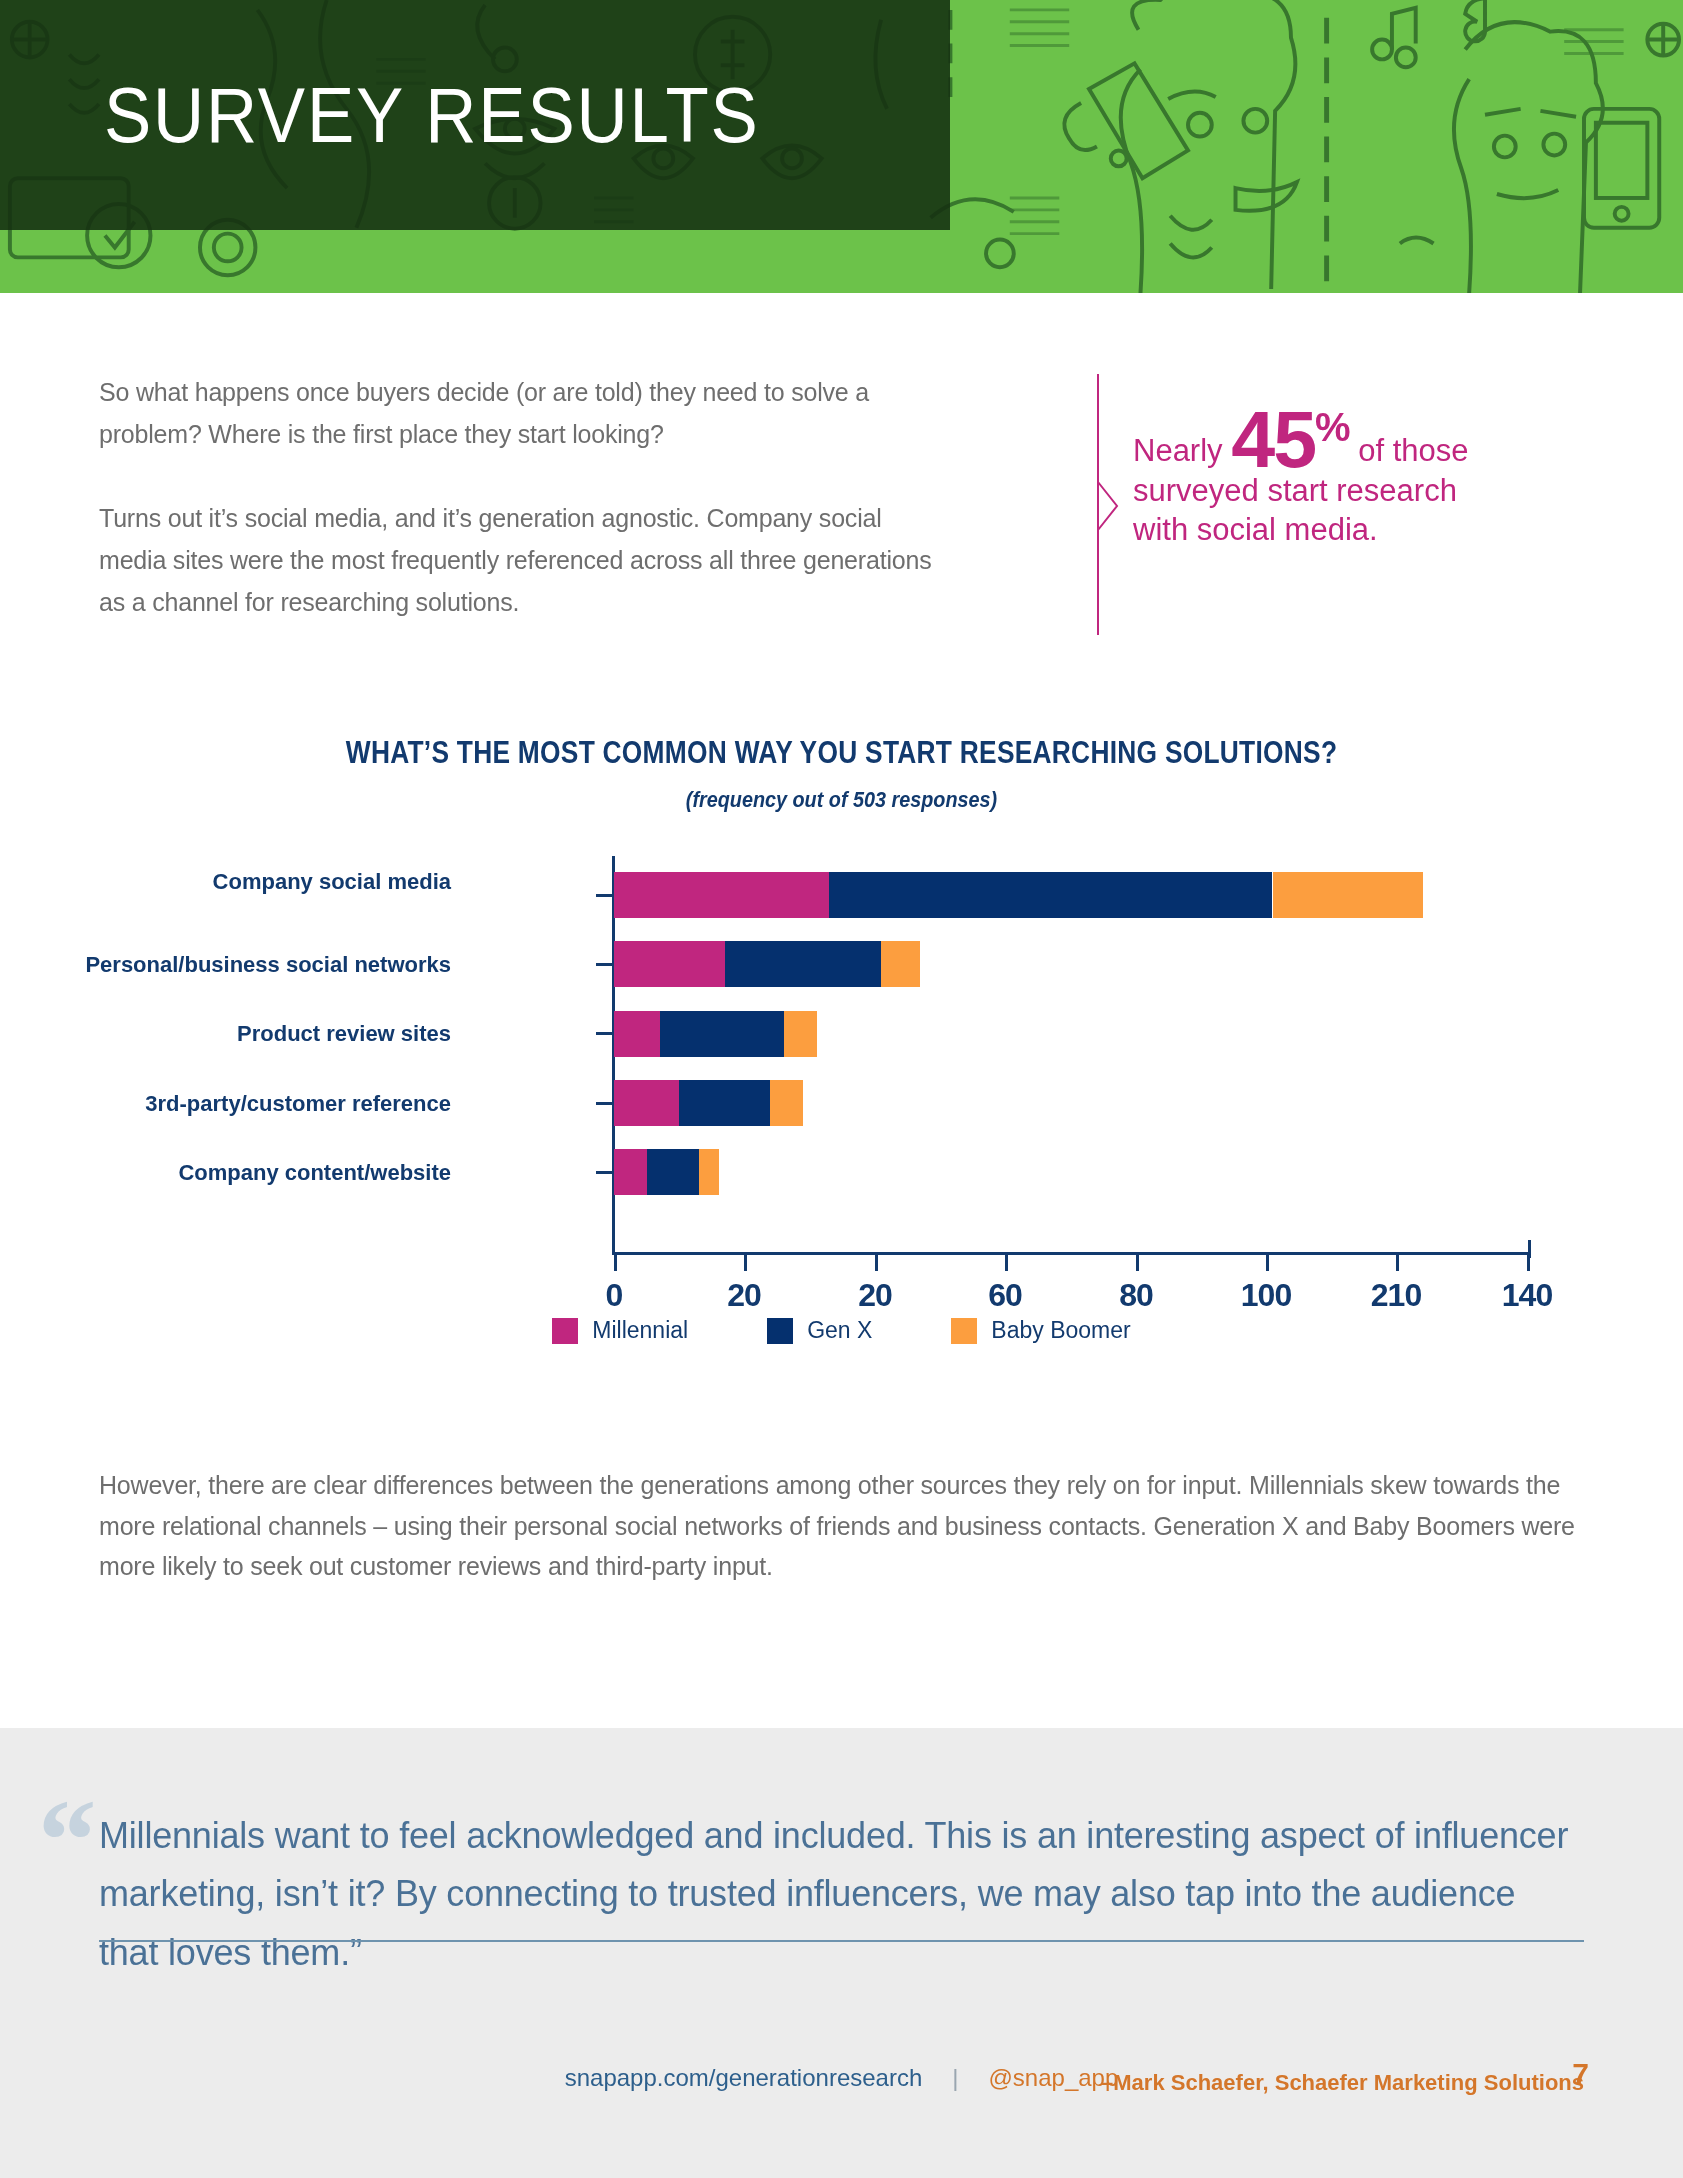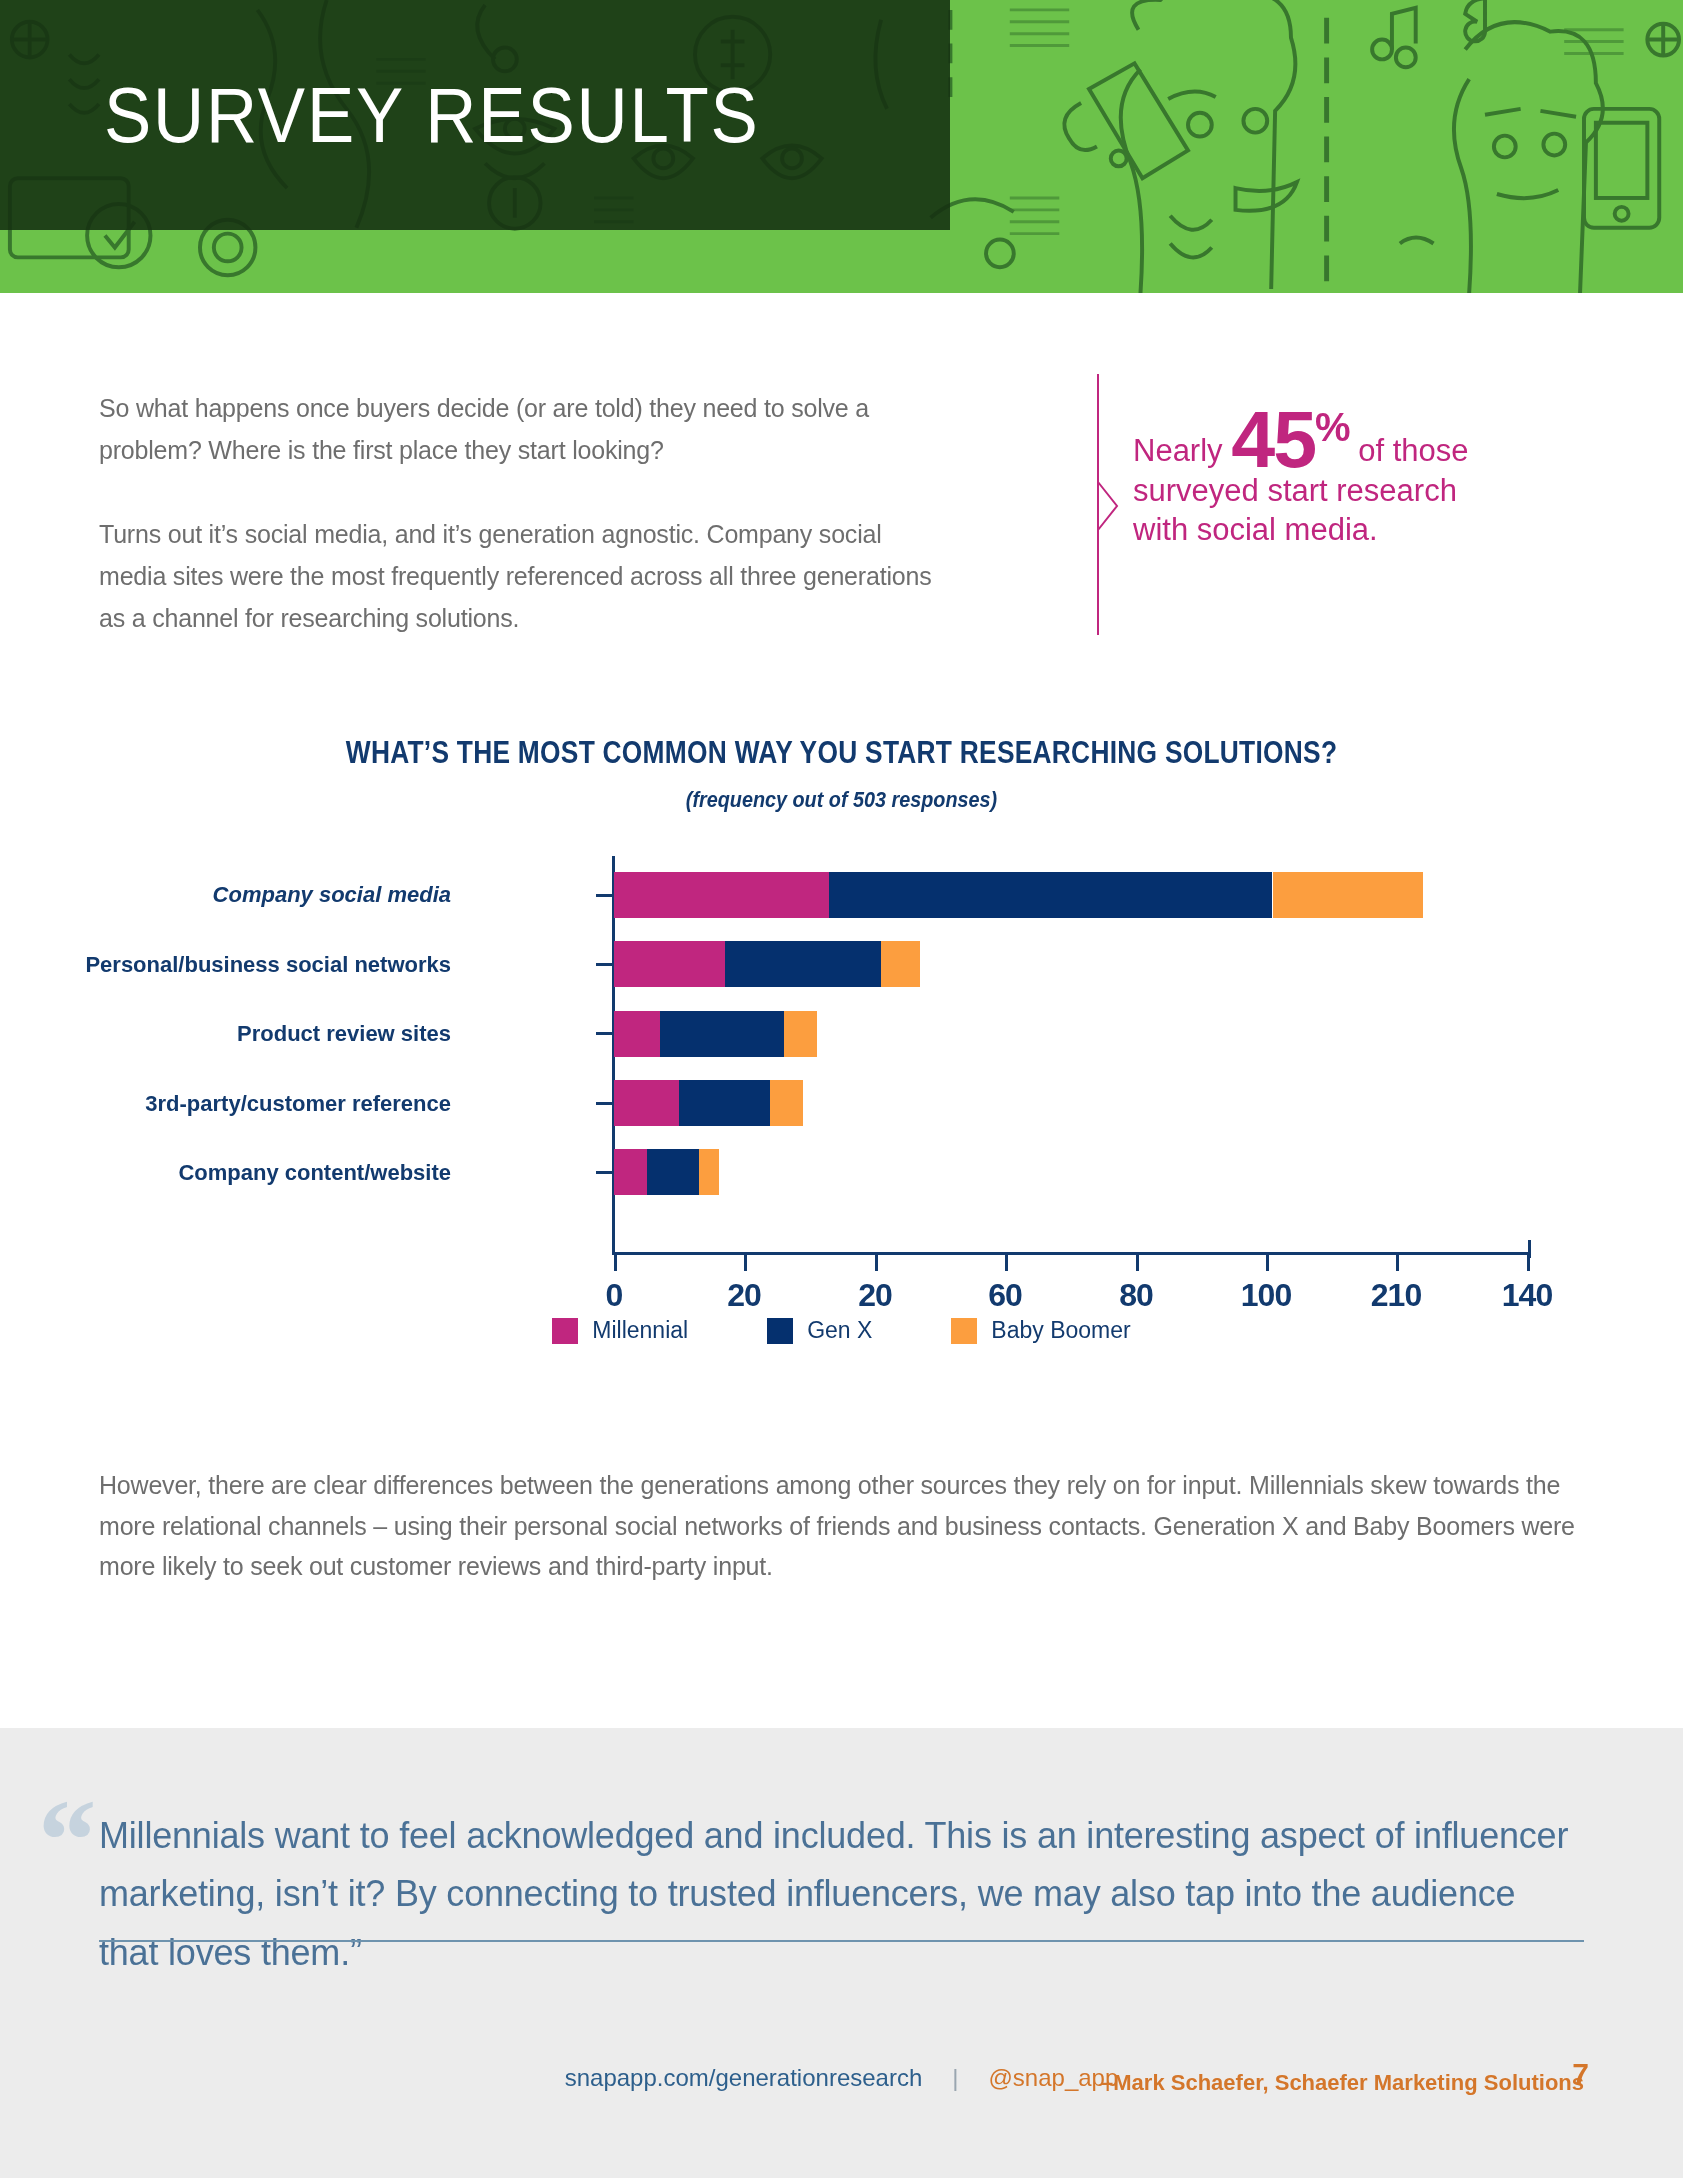--- a/index.html
+++ b/index.html
@@ -38,21 +38,21 @@
   }
 
   
   .intro{
     position:absolute;left:99px;top:371px;width:851px;
     color:#6e6e6e;
     font-size:25px;
     line-height:1.68;
     letter-spacing:-0.2px;
   }
-  .intro p{margin:16px 0 42px 0;}
+  .intro p{margin:0 0 42px 0;}
 
   
   .stat-wrap{
     position:absolute;left:1097px;top:374px;width:465px;height:267px;
   }
   .stat-rule{
     position:absolute;left:0;top:0;width:2px;height:261px;background:#c0267f;
   }
   .stat-chevron{position:absolute;left:0px;top:107px;width:22px;height:50px;}
   .stat-body{
@@ -294,21 +294,21 @@
   <div class="plot" id="plot">
     <div class="axis-v"></div>
     <div class="axis-h"></div>
     <div class="axis-cap" style="left:914px;"></div>
   <div class="row" style="left: 0px; top: 6px;">
         <div class="seg s-mil" style="left: 0px; width: 215px; background: rgb(192, 38, 127);"></div>
         <div class="seg s-gen" style="left: 215px; width: 443px; background: rgb(5, 48, 110);"></div>
         <div class="seg s-boo" style="left: 659px; width: 150px; background: rgb(252, 158, 63);"></div>
       </div>
       <div class="ytick" style="top: 28px;"></div>
-      <div class="ylabel" style="top: 16px; font-style: italic;">Company social media</div>
+      <div class="ylabel" style="top: 3px;">Company social media</div>
       <div class="row" style="left: 0px; top: 75px;">
         <div class="seg s-mil" style="left: 0px; width: 111px; background: rgb(192, 38, 127);"></div>
         <div class="seg s-gen" style="left: 111px; width: 156px; background: rgb(5, 48, 110);"></div>
         <div class="seg s-boo" style="left: 267px; width: 39px; background: rgb(252, 158, 63);"></div>
       </div>
       <div class="ytick" style="top: 97px;"></div>
       <div class="ylabel" style="top: 86px;">Personal/business social networks</div>
       <div class="row" style="left: 0px; top: 145px;">
         <div class="seg s-mil" style="left: 0px; width: 46px; background: rgb(192, 38, 127);"></div>
         <div class="seg s-gen" style="left: 46px; width: 124px; background: rgb(5, 48, 110);"></div>

